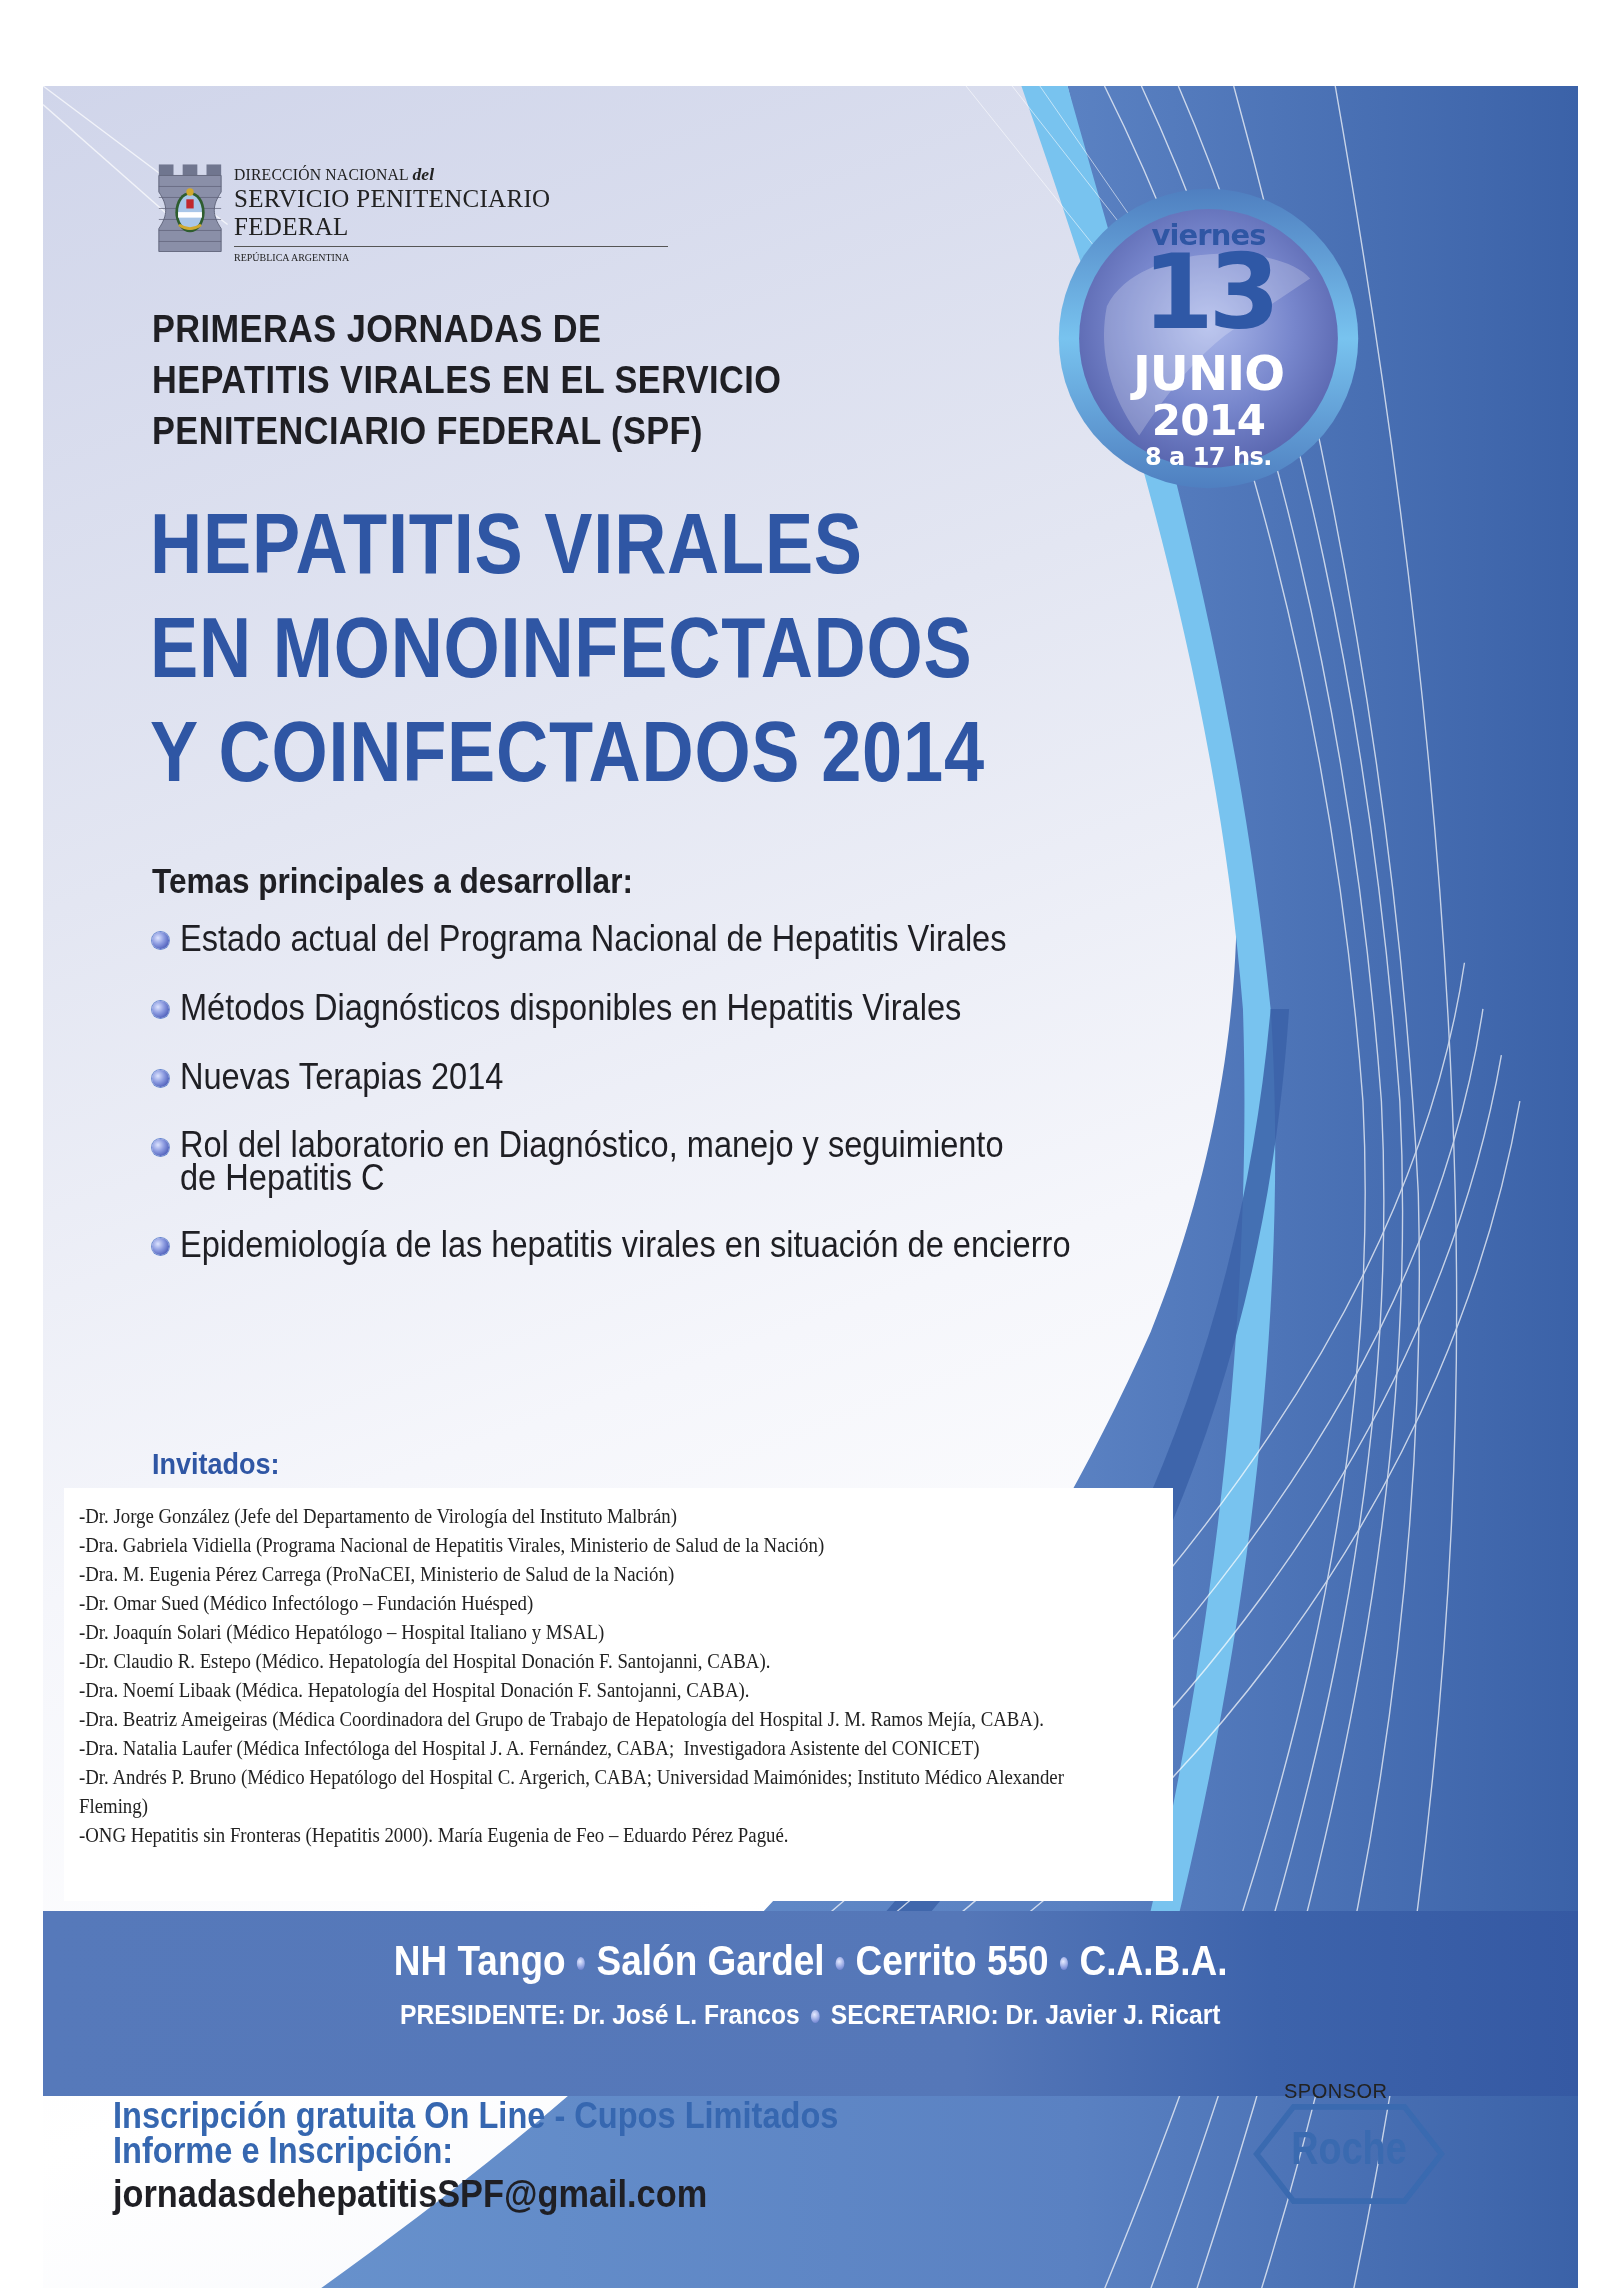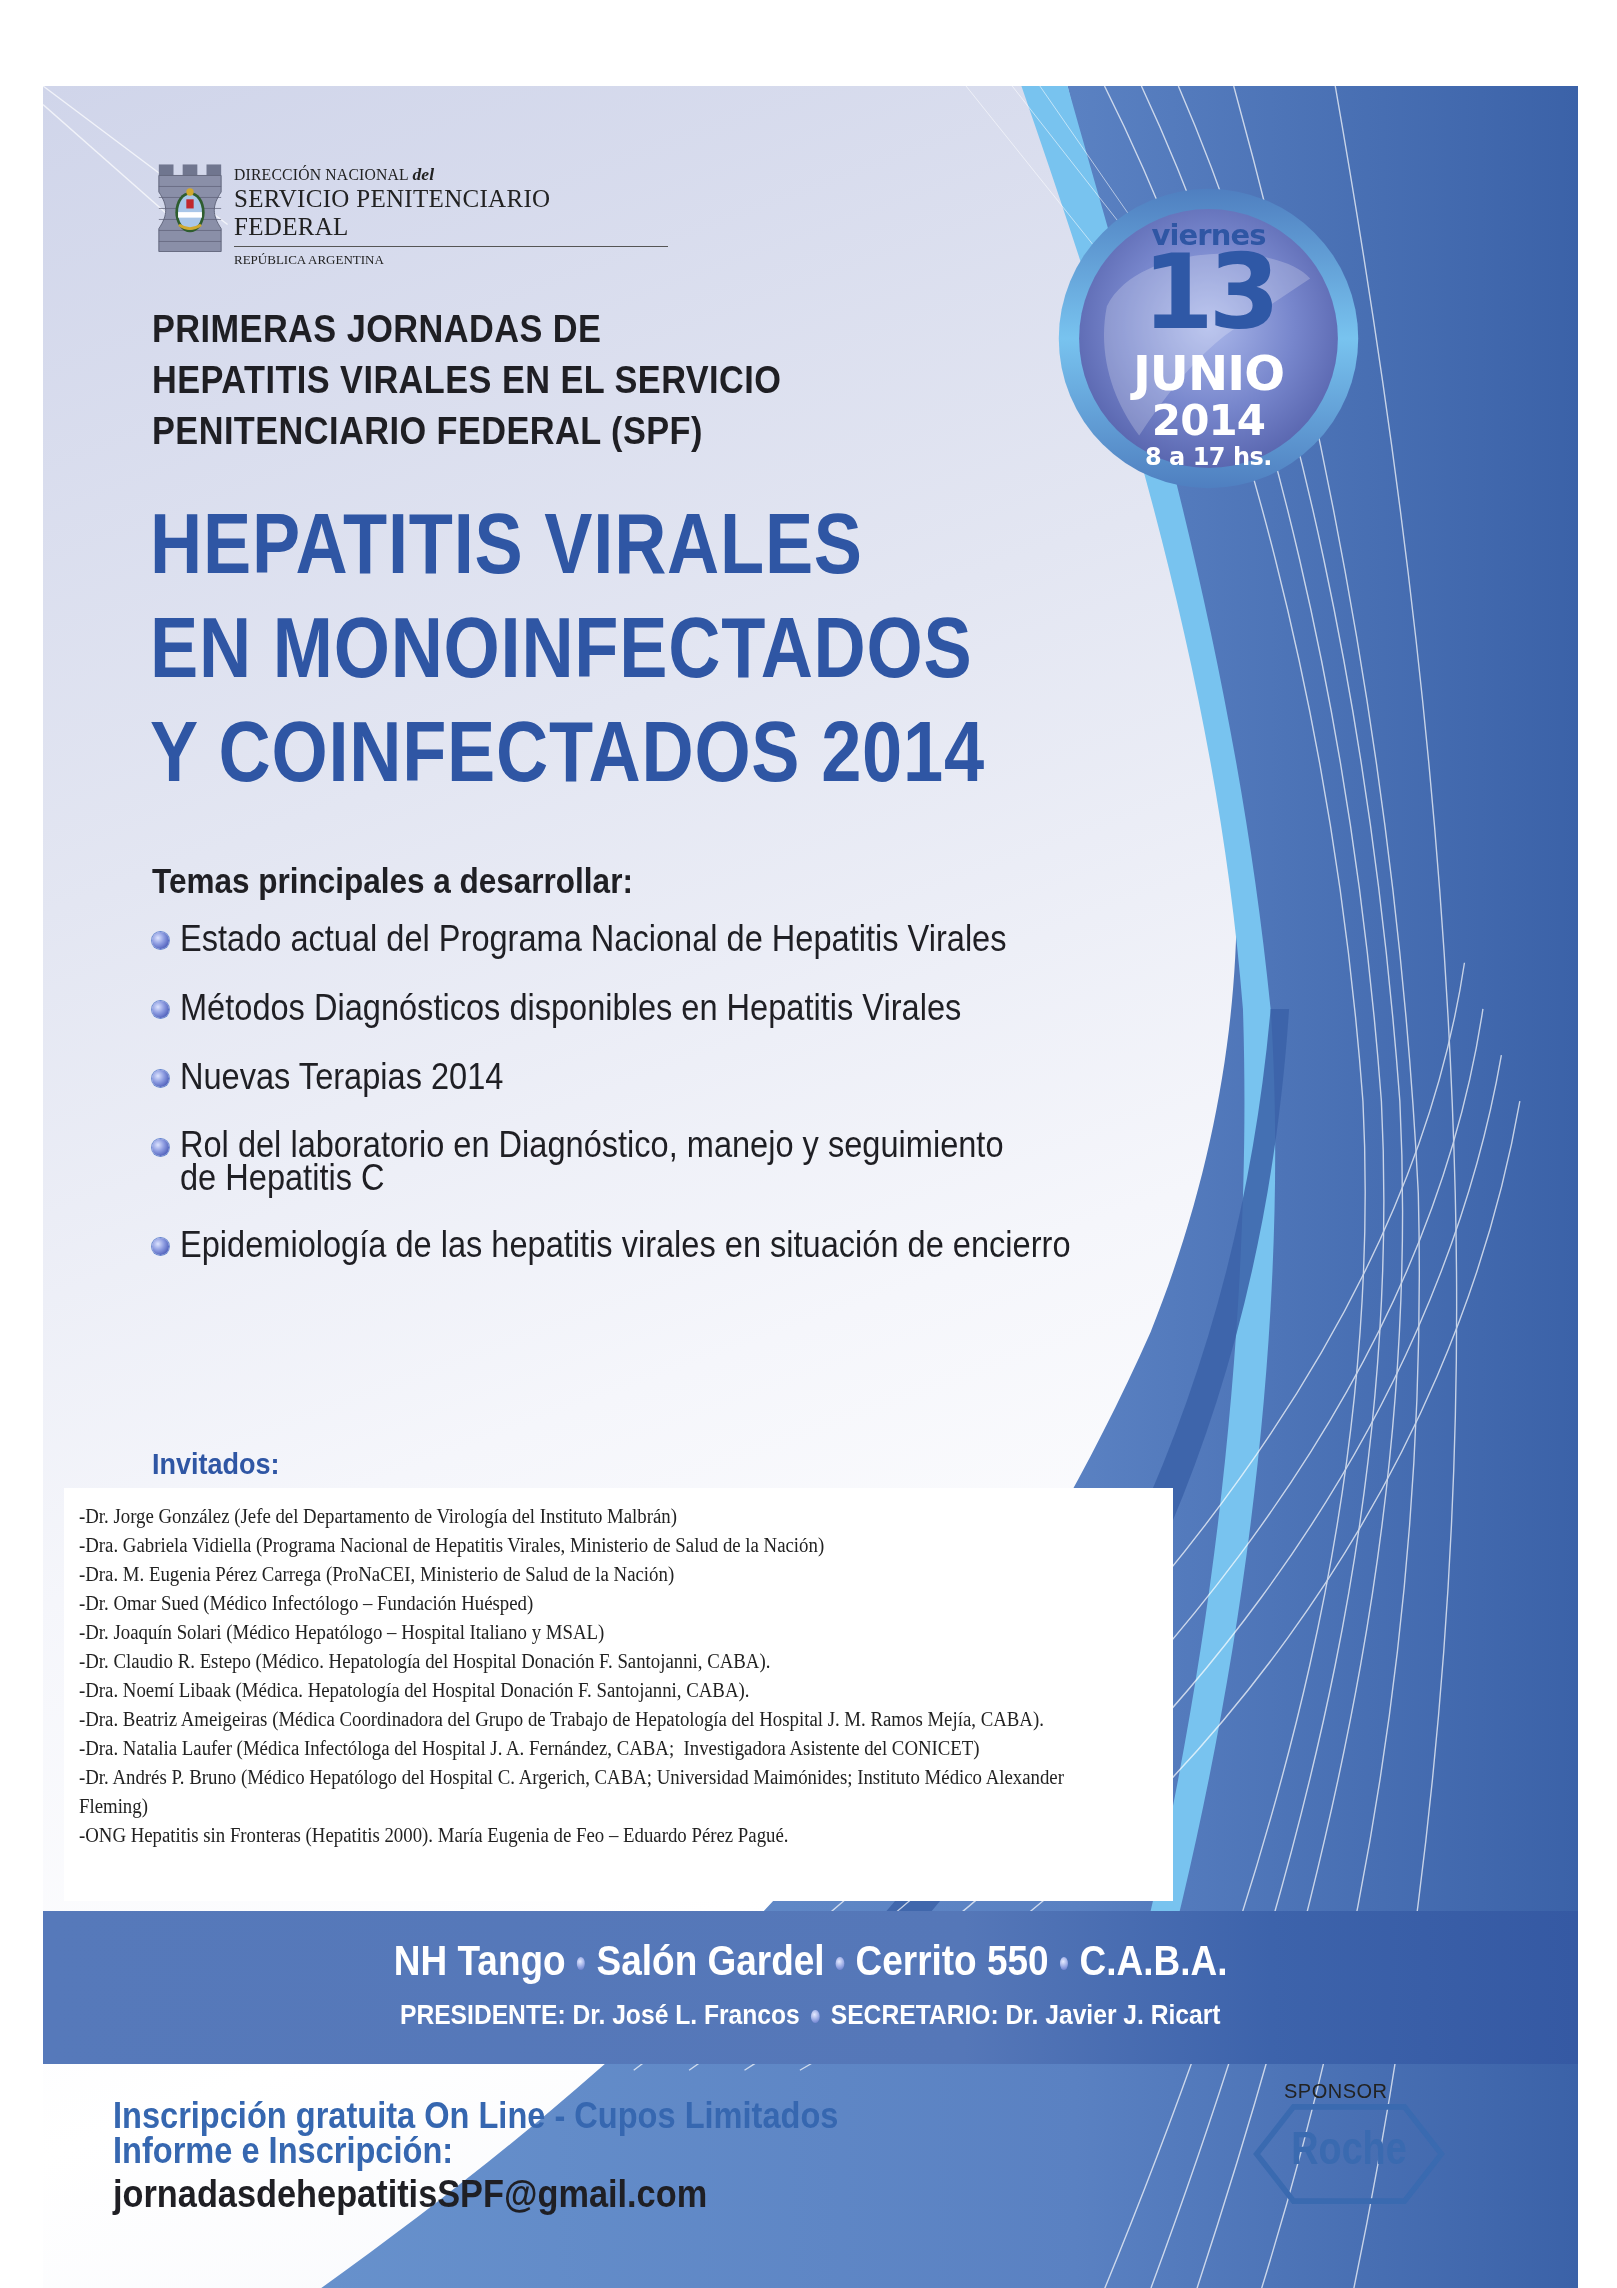--- a/index.html
+++ b/index.html
@@ -6,34 +6,34 @@
   body { width:1618px; height:2289px; background:#ffffff; position:relative; overflow:hidden; font-family:"Liberation Sans", sans-serif; }
   .poster { position:absolute; left:43px; top:86px; width:1535px; height:2203px; overflow:hidden;
     background: linear-gradient(160deg, #d0d5ea 0%, #e3e6f2 30%, #f5f6fb 55%, #ffffff 75%, #f2f4fa 100%); }
   .swoosh { position:absolute; left:0; top:0; width:1535px; height:2203px; }
   .logo { position:absolute; left:114px; top:78px; display:flex; align-items:flex-start; }
   .logo-tower { width:66px; height:88px; }
   .logo-text { margin-left:11px; font-family:"Liberation Serif", serif; color:#222; }
   .logo-line1 { font-size:15.7px; letter-spacing:0.2px; }
   .logo-line1 b { font-style:italic; font-size:17.5px; }
   .logo-line2 { font-size:25px; letter-spacing:0.3px; padding-bottom:4.6px; border-bottom:1.8px solid #555; width:434px; }
-  .logo-line3 { font-size:13px; margin-top:5.5px; }
+  .logo-line3 { font-size:10px; margin-top:5.5px; }
   .subtitle { position:absolute; left:109px; top:217px; font-weight:bold; font-size:39px; line-height:51px; color:#1f1f24; transform:scaleX(0.88); transform-origin:left; letter-spacing:0.5px; }
   .title { position:absolute; left:107px; top:406px; font-weight:bold; font-size:85px; line-height:104px; color:#2f56a4; transform:scaleX(0.85); transform-origin:left; letter-spacing:0.9px; white-space:nowrap; }
   .topics-heading { position:absolute; left:109px; top:775px; font-weight:bold; font-size:35px; color:#1f1f24; transform:scaleX(0.9); transform-origin:left; }
   .topics { position:absolute; left:109px; top:835px; margin:0; padding:0; list-style:none; }
   .topic { display:flex; align-items:flex-start; font-size:37px; line-height:36px; color:#1f1f24; margin-bottom:33px; white-space:nowrap; }
   .topic-text { transform:scaleX(0.88); transform-origin:left; display:inline-block; }
   .bullet { width:16.6px; height:16.6px; border-radius:50%; flex:0 0 16.6px; margin:11px 11px 0 0;
     background: radial-gradient(circle at 35% 35%, #dce3ff 0%, #8c9be0 40%, #4a5bb8 80%, #3d4da0 100%); box-shadow:0 0 0 0.9px #6a8ad0; }
   .invitados-heading { position:absolute; left:109px; top:1361px; font-weight:bold; font-size:30px; color:#2f56a4; transform:scaleX(0.9); transform-origin:left; }
   .guest-box { position:absolute; left:21px; top:1402px; width:1109px; height:413px; background:#ffffff; }
   .guest-list { margin:12px; padding:1.8px 0 0 2.8px; list-style:none; font-family:"Liberation Serif", serif; font-size:20px; line-height:29px; color:#222; }
   .guest-list li { white-space:pre-wrap; width:1103px; transform:scaleX(0.94); transform-origin:left; }
-  .banner { position:absolute; left:0; top:1825px; width:1535px; height:153px; background:linear-gradient(90deg,#5679ba 0%, #5577b8 60%, #3d63ab 80%, #3559a3 100%); }
+  .banner { position:absolute; left:0; top:1825px; width:1535px; height:185px; background:linear-gradient(90deg,#5679ba 0%, #5577b8 60%, #3d63ab 80%, #3559a3 100%); }
   .banner-line1 { position:absolute; left:0; width:1535px; top:26px; text-align:center; color:#fff; font-weight:bold; font-size:42px; }
   .banner-line2 { position:absolute; left:0; width:1535px; top:88px; text-align:center; color:#fff; font-weight:bold; font-size:28px; }
   .inner { display:inline-block; transform:scaleX(0.88); }
   .sep { display:inline-block; width:9.2px; height:13px; border-radius:50%; margin:0 13px; vertical-align:middle;
     background:radial-gradient(circle at 40% 35%, #e6ebff, #8fa0e0 60%, #5a6fc0); }
   .inscripcion { position:absolute; left:70px; top:2012px; font-weight:bold; color:#3667b0; font-size:37px; line-height:35px; transform:scaleX(0.88); transform-origin:left; }
   .email { position:absolute; left:70px; top:2086px; font-weight:bold; color:#1f1f24; font-size:39px; transform:scaleX(0.88); transform-origin:left; }
   .sponsor-label { position:absolute; left:1241px; top:1994px; font-size:20px; color:#222; letter-spacing:0.5px; }
   .roche { position:absolute; left:1209px; top:2017px; width:194px; height:102px; }
   .roche-text { position:absolute; left:1209px; top:2035px; width:194px; text-align:center; font-weight:bold; font-size:46px; color:#3a6ab0; transform:scaleX(0.82); }

